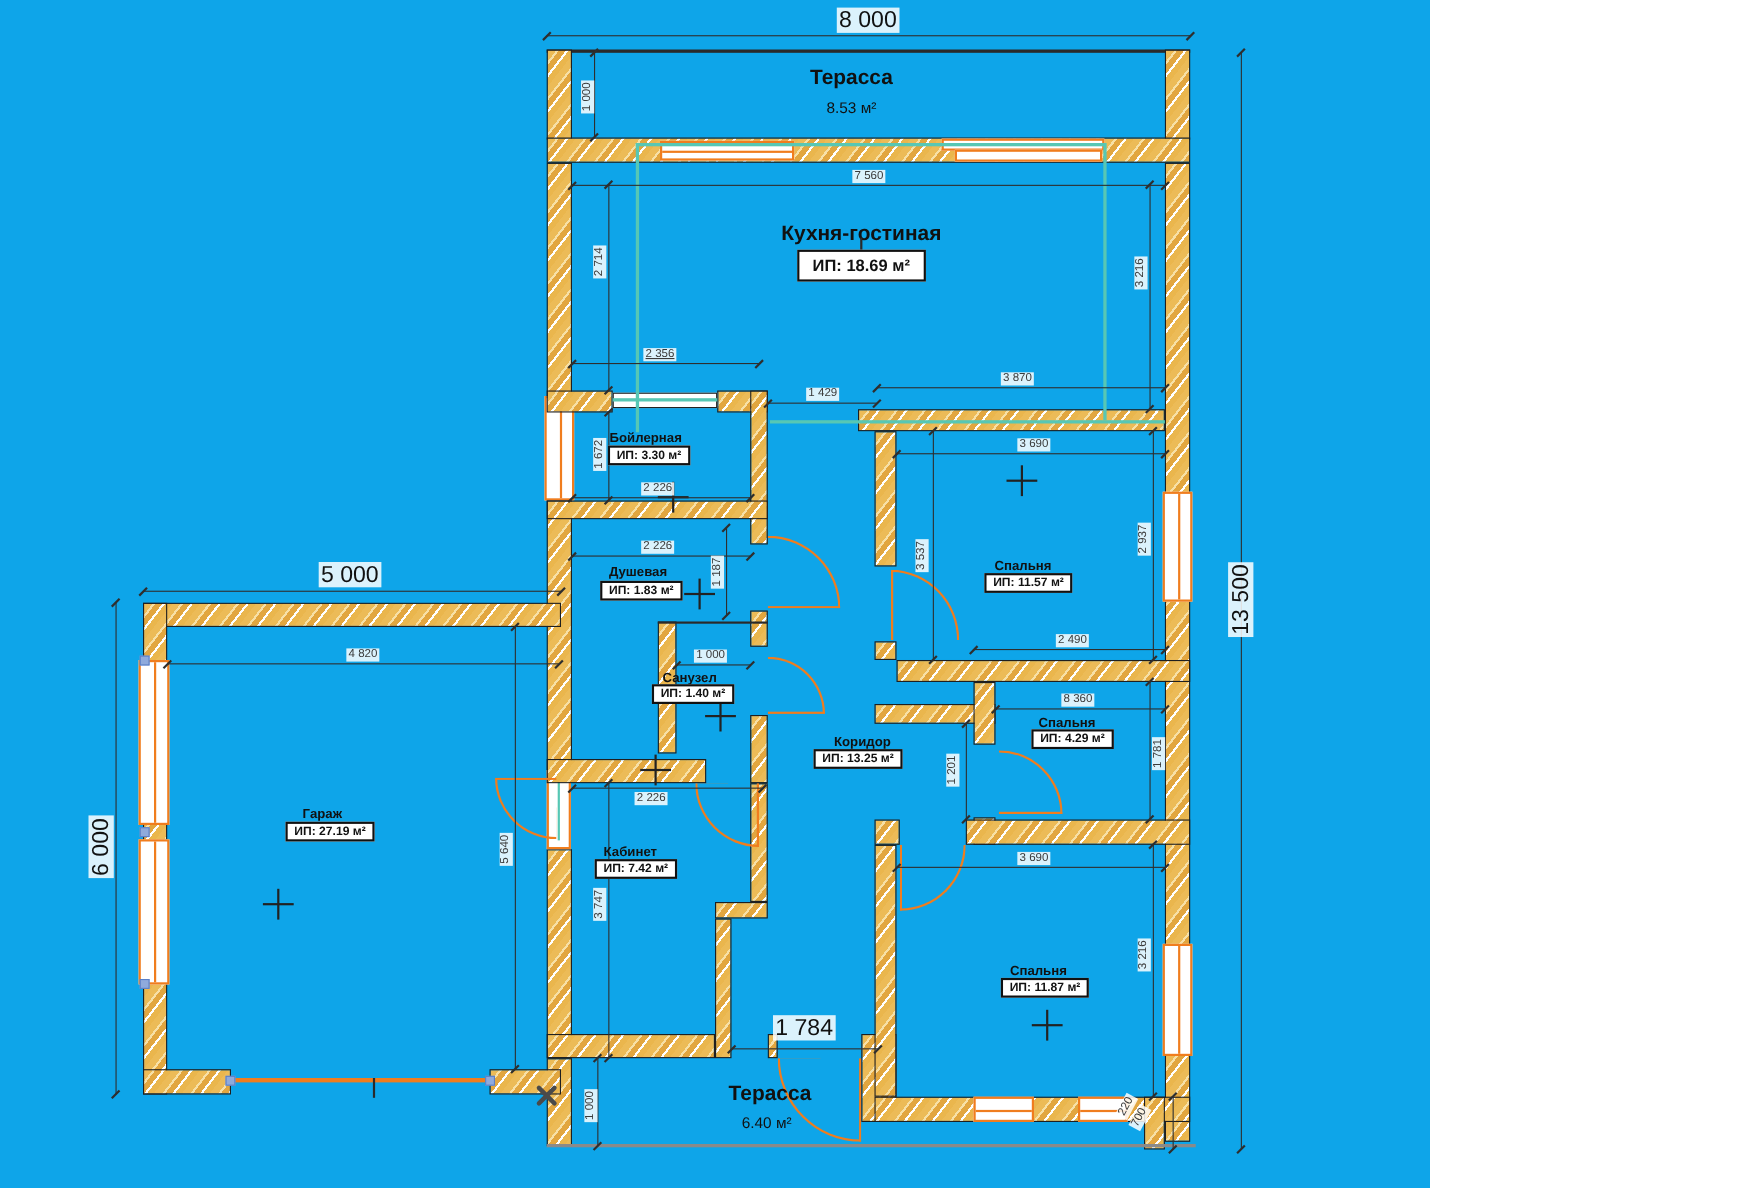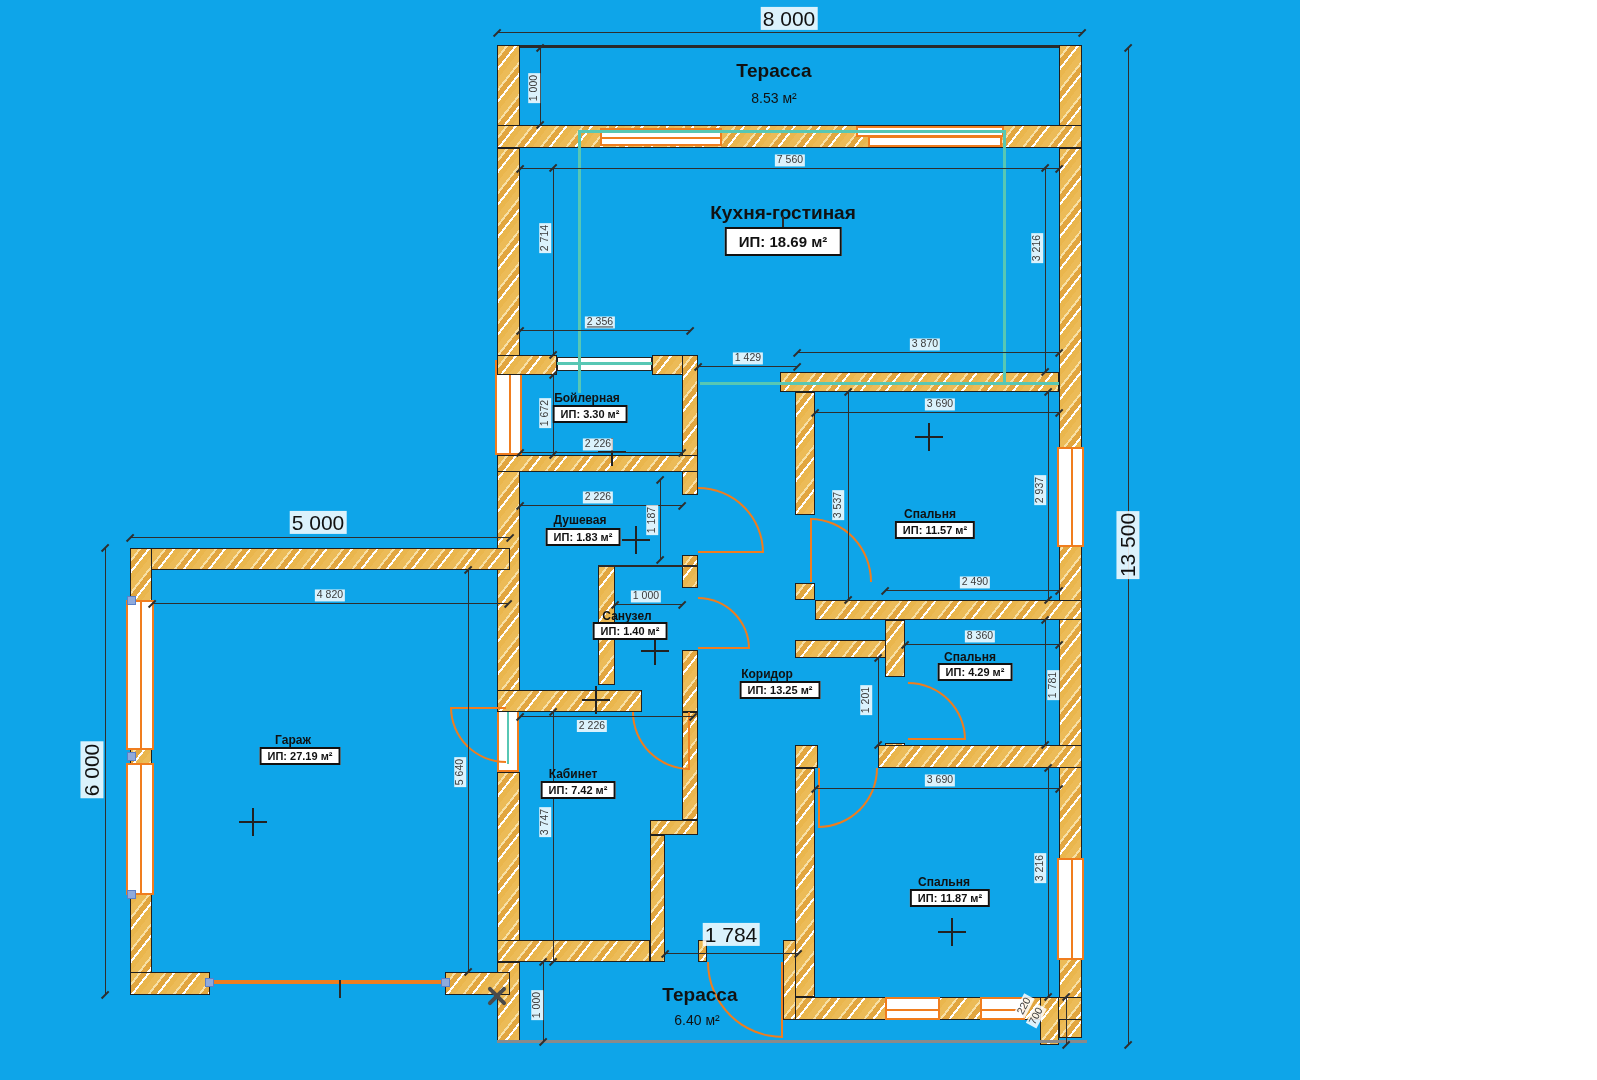--- a/index.html
+++ b/index.html
@@ -257,21 +257,21 @@
 
   <span class="room-title" style="left:587px;top:391px;">Бойлерная</span>
   <span class="area-box" style="left:590px;top:405px;">ИП: 3.30 м²</span>
 
   <span class="room-title" style="left:580px;top:513px;">Душевая</span>
   <span class="area-box" style="left:583px;top:528px;">ИП: 1.83 м²</span>
 
   <span class="room-title" style="left:627px;top:609px;">Санузел</span>
   <span class="area-box" style="left:630px;top:622px;">ИП: 1.40 м²</span>
 
-  <span class="room-title" style="left:767px;top:667px;">Коридор</span>
+  <span class="room-title" style="left:784px;top:667px;">Коридор</span>
   <span class="area-box" style="left:780px;top:681px;">ИП: 13.25 м²</span>
 
   <span class="room-title" style="left:930px;top:507px;">Спальня</span>
   <span class="area-box" style="left:935px;top:521px;">ИП: 11.57 м²</span>
 
   <span class="room-title" style="left:970px;top:650px;">Спальня</span>
   <span class="area-box" style="left:975px;top:663px;">ИП: 4.29 м²</span>
 
   <span class="room-title" style="left:293px;top:733px;">Гараж</span>
   <span class="area-box" style="left:300px;top:747px;">ИП: 27.19 м²</span>

